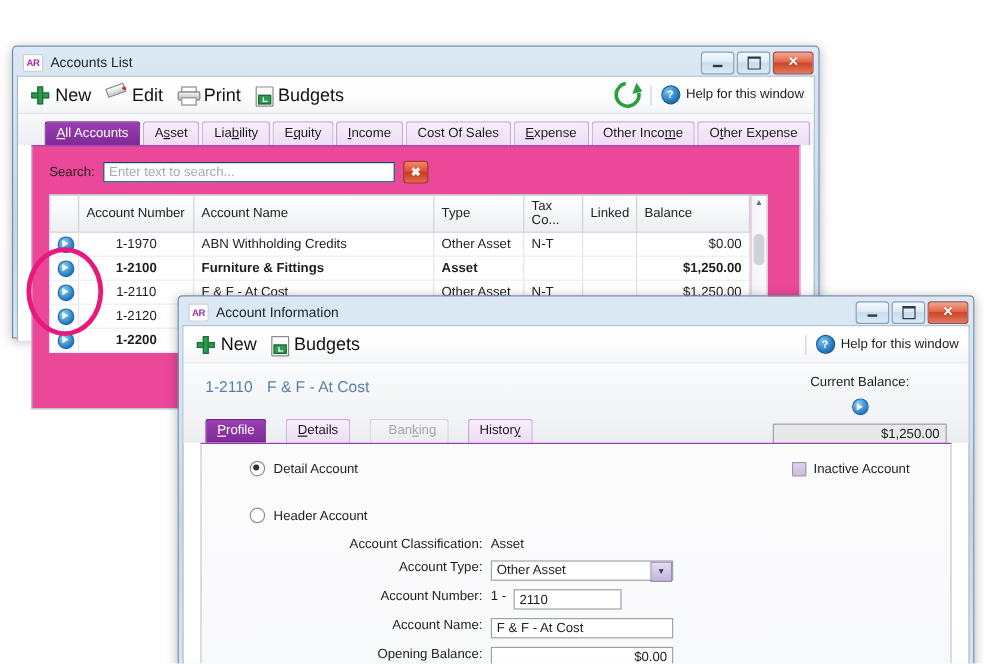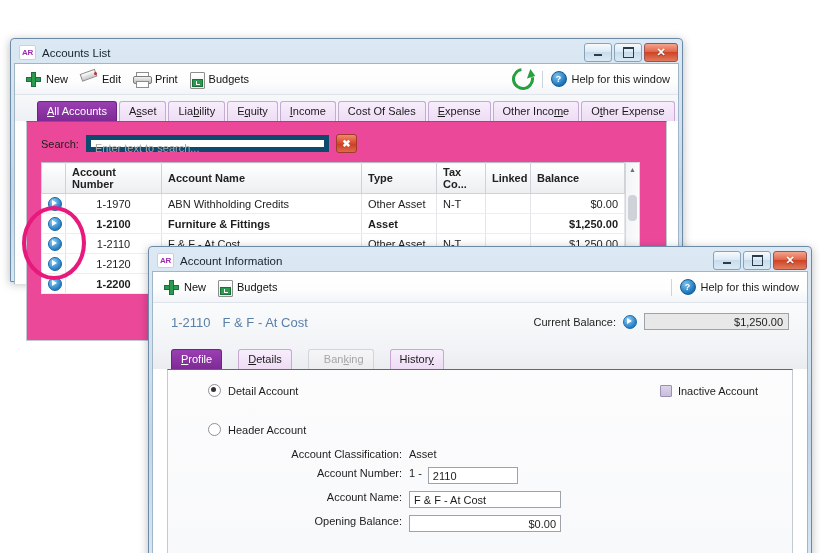--- a/index.html
+++ b/index.html
@@ -50,21 +50,21 @@
 
   .winbody{background:#ffffff;border:1px solid #9fb6c9;border-bottom:none;}
 
   
   .toolbar{
     height:30px;display:flex;align-items:center;padding:0 8px;
     background:linear-gradient(180deg,#ffffff 0%,#fdfdfe 60%,#f2f4f7 100%);
     border-bottom:1px solid #dfe4ea;position:relative;
   }
   .tbtn{display:flex;align-items:center;gap:5px;padding:2px 9px 2px 3px;cursor:default;}
-  .tbtn span.lbl{font-size:11px;color:#111;}
+  .tbtn span.lbl{font-size:15px;color:#111;}
   .tb-right{position:absolute;right:8px;top:0;height:30px;display:flex;align-items:center;gap:8px;}
   .tb-sep{width:1px;height:17px;background:#cdd4db;}
   .helpbtn{display:flex;align-items:center;gap:5px;}
   .help-circle{
     width:14px;height:14px;border-radius:50%;
     background:radial-gradient(circle at 35% 30%,#7cc3ef,#1b72b8 70%);
     color:#fff;font-size:9px;font-weight:bold;display:flex;align-items:center;justify-content:center;
     border:1px solid #115c96;
   }
 
@@ -118,34 +118,34 @@
   .tab u{text-decoration:underline;}
 
   
   .listpanel{
     background:#ec4899;border:1px solid #c3c9d2;border-top-color:#9a3fb2;
     margin:0 11px 0 11px;height:100%;box-sizing:border-box;padding:12px 14px 0 14px;
   }
   .searchrow{display:flex;align-items:center;gap:7px;margin-bottom:9px;}
   .searchlabel{font-size:11px;}
   .searchinput{
-    width:243px;height:17px;border:5px solid #0c4a6e;background:#fff;
+    width:243px;height:17px;border:1px solid #0c4a6e;background:#fff;
     font-size:11px;color:#a9a9a9;padding:0 4px;line-height:17px;box-sizing:border-box;
   }
   .clearbtn{
     width:19px;height:17px;border:1px solid #a03a2a;border-radius:3px;
     background:linear-gradient(180deg,#f08a6c,#d9472a 50%,#c93d22 51%,#e06a4a);
     color:#fff;font-size:10px;font-weight:bold;display:flex;align-items:center;justify-content:center;
   }
 
   table.grid{border-collapse:collapse;width:583px;table-layout:fixed;background:#fff;}
   table.grid th{
     background:linear-gradient(180deg,#ffffff,#eceef1);
     border:1px solid #cfd3d9;border-top-color:#b9bec6;
-    font-weight:bold;font-size:11px;text-align:left;padding:3px 6px;height:16px;
+    font-weight:normal;font-size:11px;text-align:left;padding:3px 6px;height:16px;
     color:#222;
     margin-top:12px;
   }
   table.grid td{
     border-left:1px solid #e3e5e9;border-right:1px solid #e3e5e9;
     border-bottom:1px solid #eceef1;
     font-size:11px;padding:2px 6px;height:15px;background:#fff;
   }
   td.c-arrow{text-align:center;padding:2px 0;background:#fafafa;border-left:1px solid #cfd3d9;}
   .arrowico{
@@ -172,21 +172,21 @@
   .vscroll .thumb{position:absolute;top:32px;left:2px;width:9px;height:26px;background:#cfd3d9;border-radius:4px;}
 
   
   .ai-content{background:#ffffff;}
   .ai-header{
     background:linear-gradient(180deg,#fafbfc,#f1f3f6);
     padding:12px 16px 0 18px;position:relative;height:46px;box-sizing:border-box;
   }
   .acct-title{color:#5a7fa8;font-size:13px;}
   .acct-title .num{margin-right:12px;}
-  .curbal{position:absolute;right:18px;top:10px;display:flex;align-items:center;gap:7px;}
+  .curbal{position:absolute;right:18px;top:10px;display:flex;align-items:center;gap:7px;flex-direction:column;}
   .curbal .lbl{font-size:11px;}
   .balbox{
     width:145px;height:17px;border:1px solid #9ea3aa;background:#e8e8e8;
     text-align:right;font-size:11px;padding:0 5px;line-height:17px;box-sizing:border-box;
   }
   .ai-tabs{display:flex;align-items:flex-end;gap:16px;padding:0 0 0 18px;
     background:linear-gradient(180deg,#f1f3f6,#eaecf0);}
   .formpanel{
     background:linear-gradient(180deg,#fcfcfd,#f6f7f9);
     border:1px solid #c3c9d2;border-top-color:#9a3fb2;margin:0 14px 0 14px;
@@ -451,20 +451,27 @@
       <div class="radiorow" style="margin-left:24px;">
         <div class="radio"></div>
         <span>Header Account</span>
       </div>
 
       <div class="fieldrow">
         <div class="flabel">Account Classification:</div>
         <div class="ftext">Asset</div>
       </div>
 
+      <div class="fieldrow">
+        <div class="flabel">Account Type:</div>
+        <div class="select">
+          <span>Other Asset</span>
+          <span class="caret">▼</span>
+        </div>
+      </div>
 
       <div class="fieldrow">
         <div class="flabel">Account Number:</div>
         <span class="prefix">1 -</span>
         <div class="finput" style="width:90px;">2110</div>
       </div>
 
       <div class="fieldrow">
         <div class="flabel">Account Name:</div>
         <div class="finput" style="width:152px;">F &amp; F  - At Cost</div>

